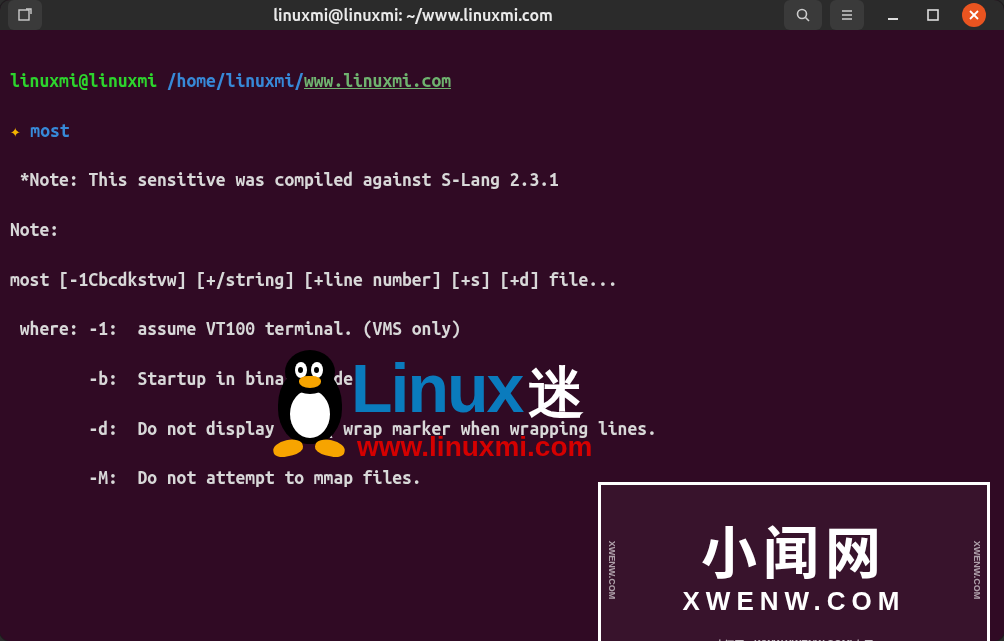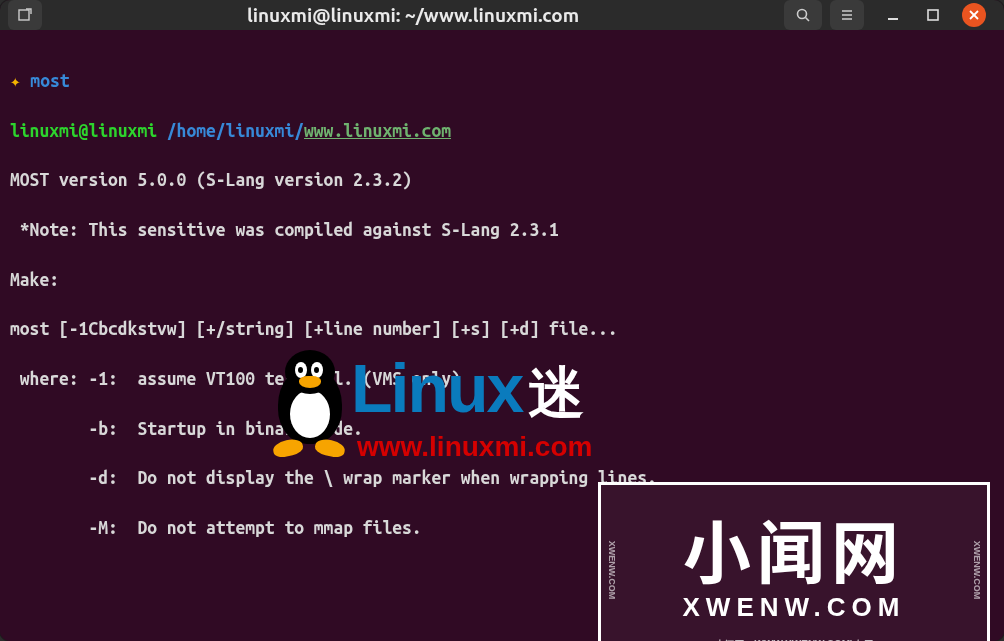--- a/index.html
+++ b/index.html
@@ -39,21 +39,21 @@
       justify-content: center;
       color: #ddd;
     }
     .tb-btn.search { width: 38px; }
     .tb-title {
       flex: 1;
       text-align: center;
       color: #eaeaea;
       font-family: Ubuntu, sans-serif;
       font-weight: 600;
-      font-size: 19px;
+      font-size: 16px;
     }
     .win-controls {
       display: flex;
       align-items: center;
       gap: 18px;
       padding: 0 10px;
     }
     .win-ctrl {
       width: 22px;
       height: 22px;
@@ -177,21 +177,21 @@
       background: rgba(255,255,255,0.04);
       display: flex;
       flex-direction: column;
       align-items: center;
       justify-content: center;
       pointer-events: none;
     }
     .wm2-cn {
       color: #fff;
       font-family: "Noto Sans CJK SC", "SimHei", sans-serif;
-      font-size: 68px;
+      font-size: 56px;
       font-weight: 700;
       letter-spacing: 6px;
       line-height: 1;
     }
     .wm2-en {
       color: #fff;
       font-family: Arial, sans-serif;
       font-size: 26px;
       letter-spacing: 6px;
       margin-top: 6px;
@@ -253,25 +253,24 @@
       <div class="win-ctrl close">
         <svg class="ico" viewBox="0 0 16 16">
             <line x1="4" y1="4" x2="12" y2="12" stroke="#fff" stroke-width="1.8"></line>
             <line x1="12" y1="4" x2="4" y2="12" stroke="#fff" stroke-width="1.8"></line>
           </svg>
       </div>
     </div>
   </div>
 
   <div class="terminal">
+<span class="line"><span class="prompt-user">linuxmi@linuxmi</span> <span class="prompt-path">/home/linuxmi/</span><span class="prompt-link">www.linuxmi.com</span></span>
 <span class="line"><span class="lightning">✦</span> <span class="cmd">most</span></span>
-<span class="line"><span class="prompt-user">linuxmi@linuxmi</span> <span class="prompt-path">/home/linuxmi/</span><span class="prompt-link">www.linuxmi.com</span></span>
-<span class="line">MOST version 5.0.0 (S-Lang version 2.3.2)</span>
 <span class="line"> *Note: This sensitive was compiled against S-Lang 2.3.1</span>
-<span class="line">Make:</span>
+<span class="line">Note:</span>
 <span class="line">most [-1Cbcdkstvw] [+/string] [+line number] [+s] [+d] file...</span>
 <span class="line"> where: -1:  assume VT100 terminal. (VMS only)</span>
 <span class="line">        -b:  Startup in binary mode.</span>
 <span class="line">        -d:  Do not display the \ wrap marker when wrapping lines.</span>
 <span class="line">        -M:  Do not attempt to mmap files.</span>
 
 
 
 
 

